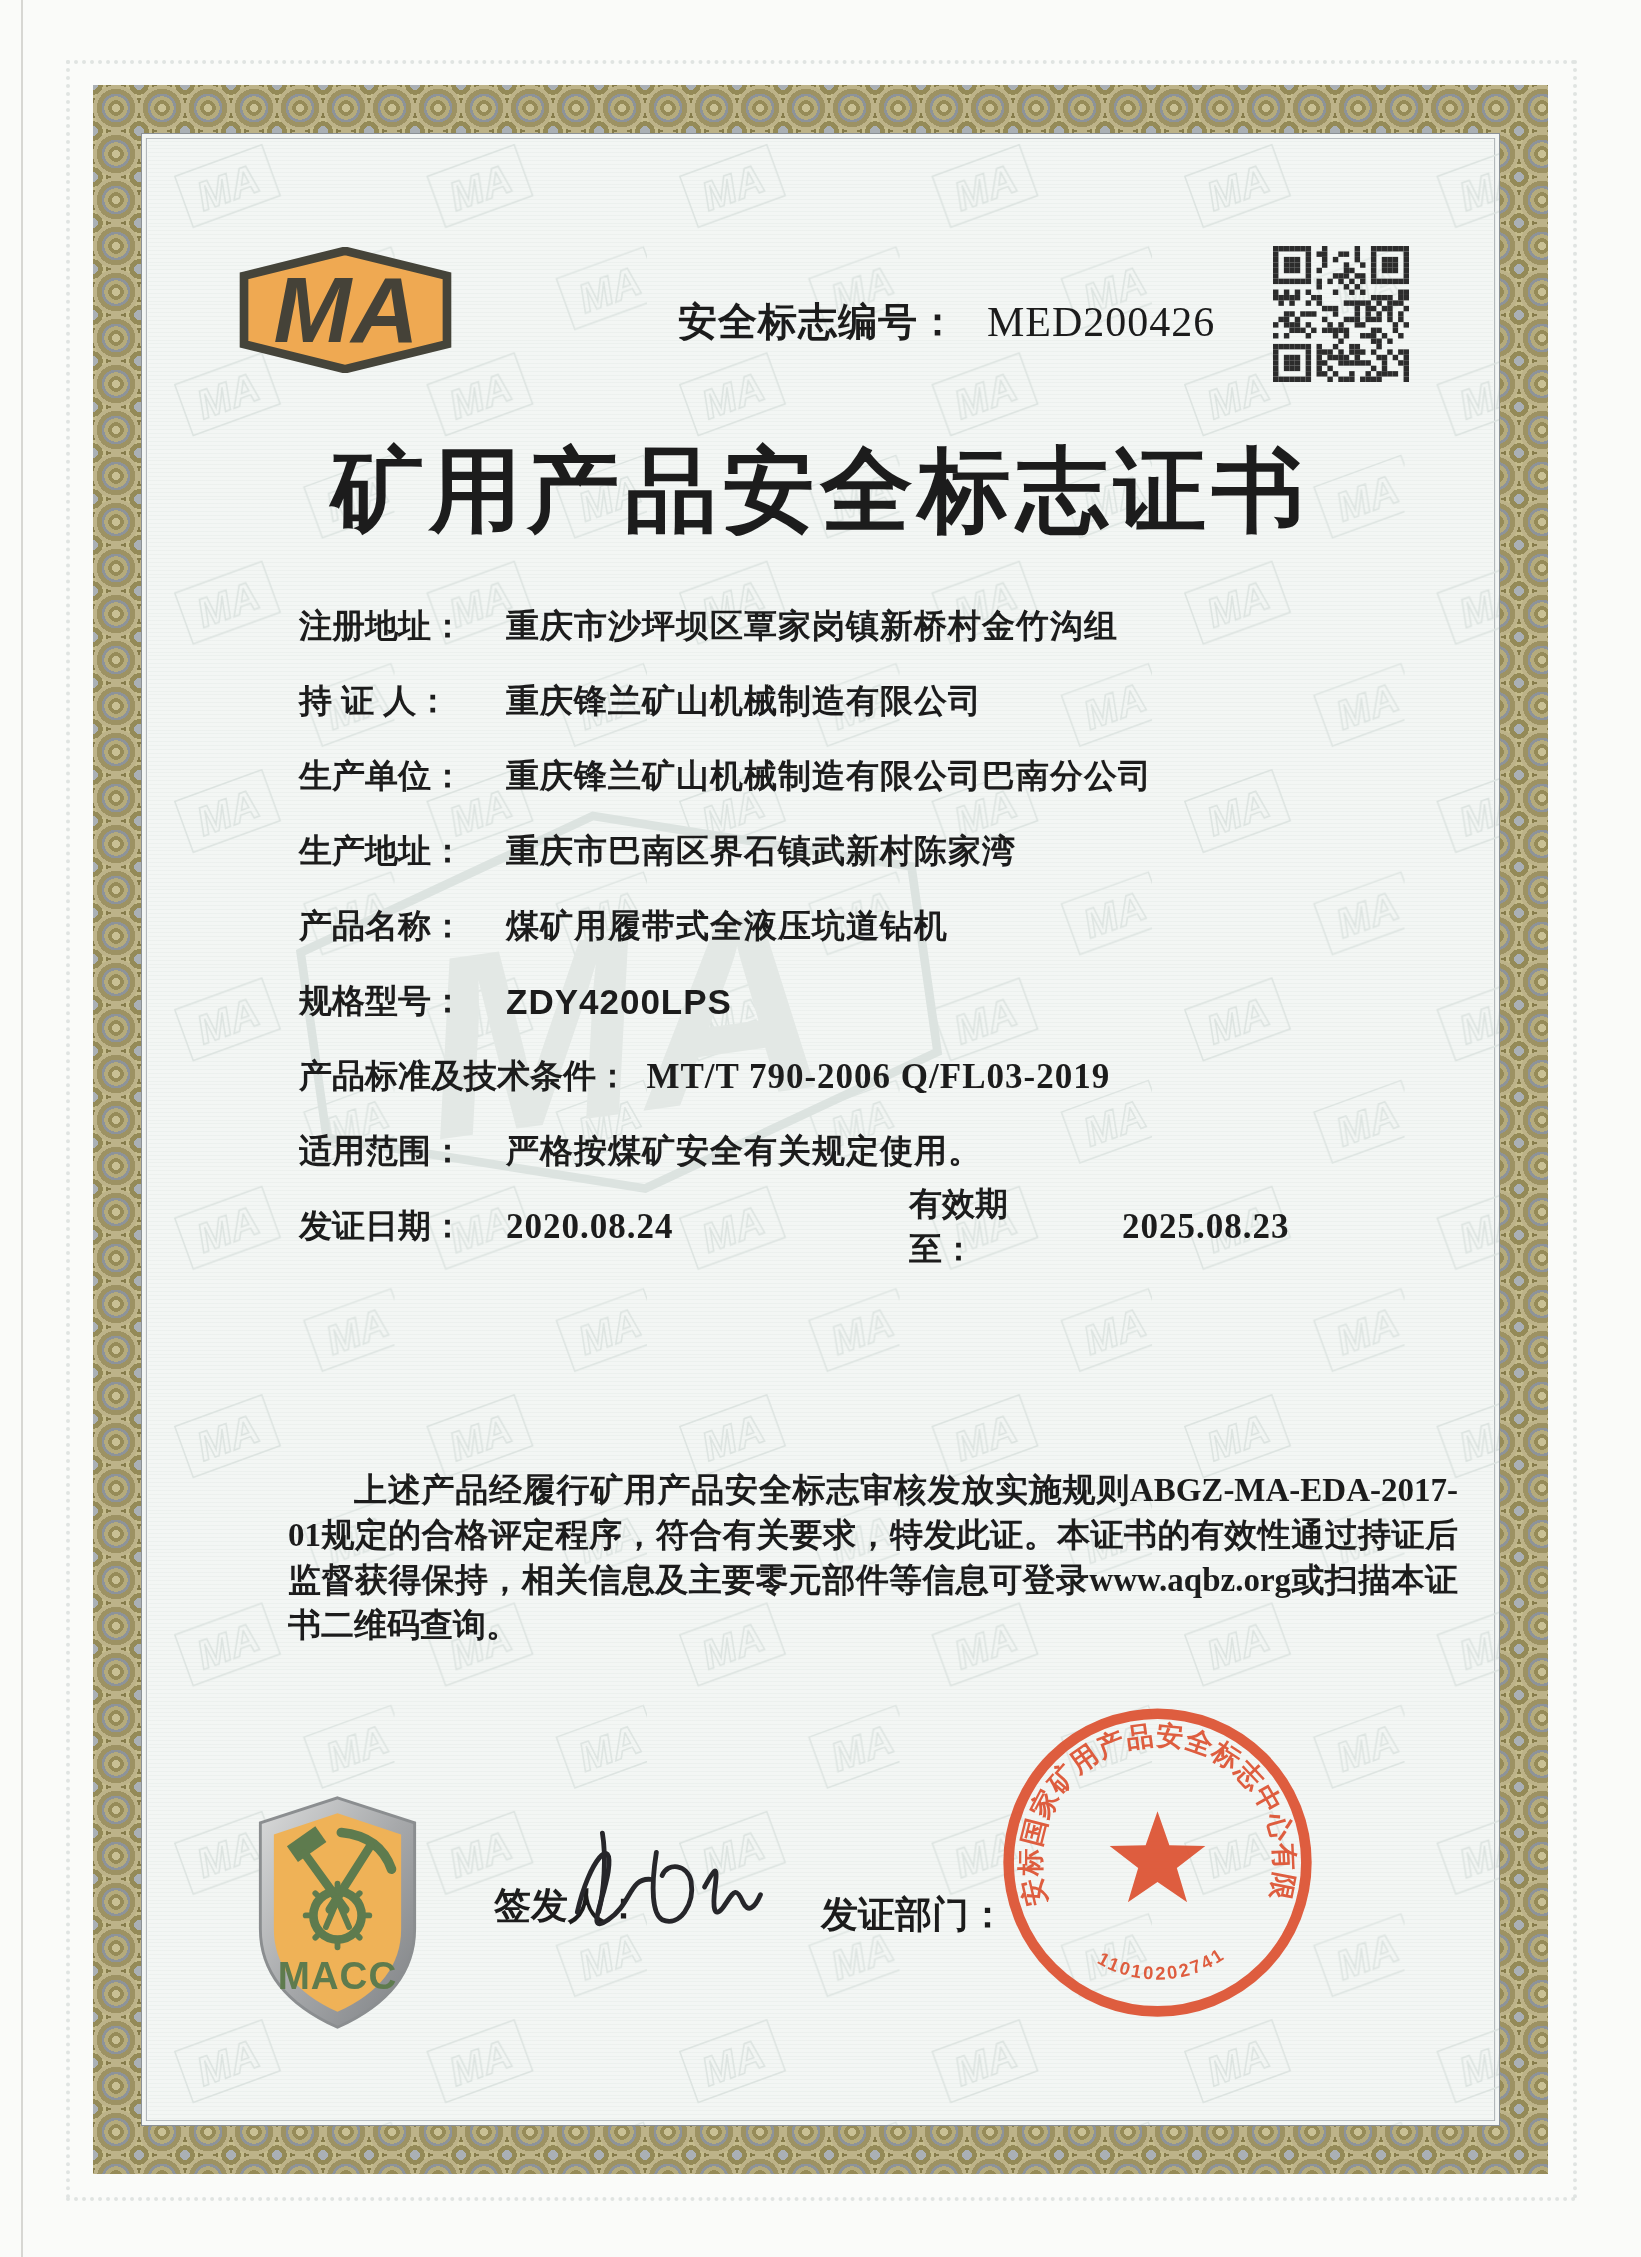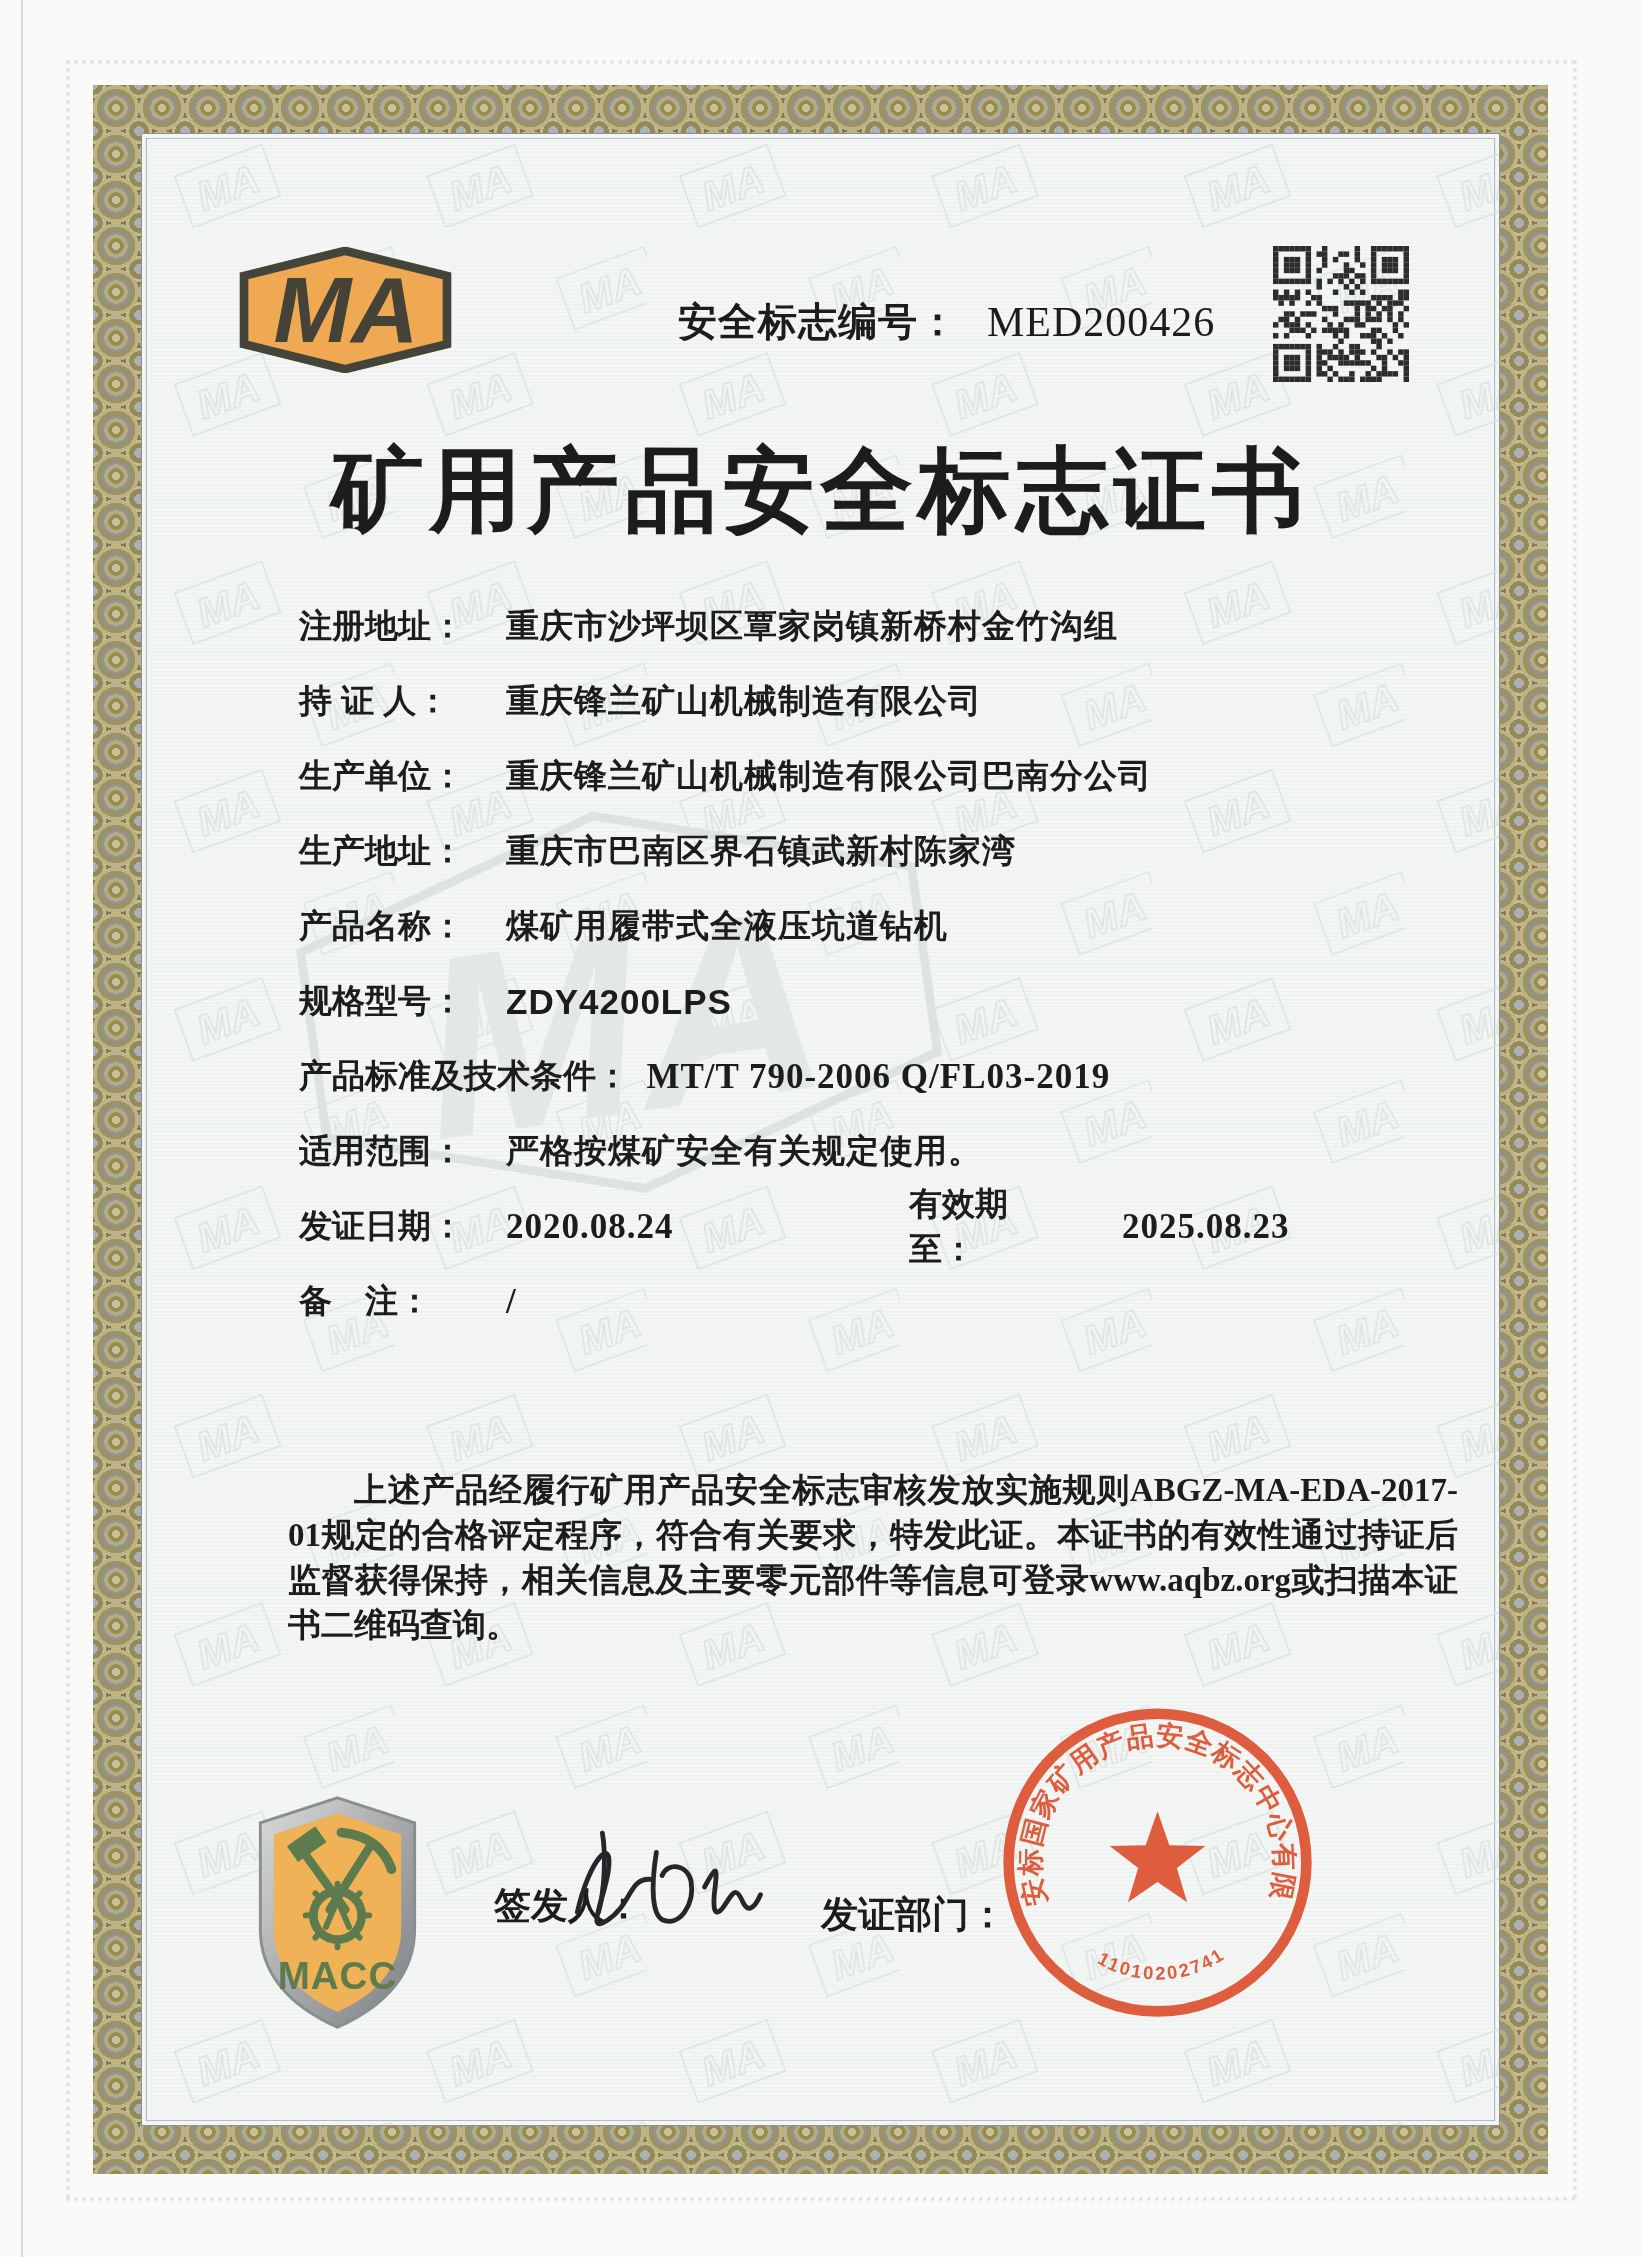--- a/index.html
+++ b/index.html
@@ -428,24 +428,20 @@
     <div class="frow">
       <span class="flabel">适用范围：</span>
       <span class="fvalue">严格按煤矿安全有关规定使用。</span>
     </div>
     <div class="frow">
       <span class="flabel">发证日期：</span>
       <span class="fvalue datev v-serif">2020.08.24</span>
       <span class="flabel2">有效期至：</span>
       <span class="fvalue fvalue2 v-serif">2025.08.23</span>
     </div>
-    <div class="frow">
-      <span class="flabel">备　注：</span>
-      <span class="fvalue v-serif">/</span>
-    </div>
   </div>
 
   <div class="statement">上述产品经履行矿用产品安全标志审核发放实施规则ABGZ-MA-EDA-2017-01规定的合格评定程序，符合有关要求，特发此证。本证书的有效性通过持证后监督获得保持，相关信息及主要零元部件等信息可登录www.aqbz.org或扫描本证书二维码查询。</div>
 
   <svg class="shield" viewBox="0 0 204 252">
     <defs>
       <linearGradient id="rimg" x1="0" y1="0" x2="1" y2="1">
         <stop offset="0" stop-color="#dadbdb"></stop>
         <stop offset="0.5" stop-color="#a7a9ab"></stop>
         <stop offset="1" stop-color="#7e8184"></stop>

